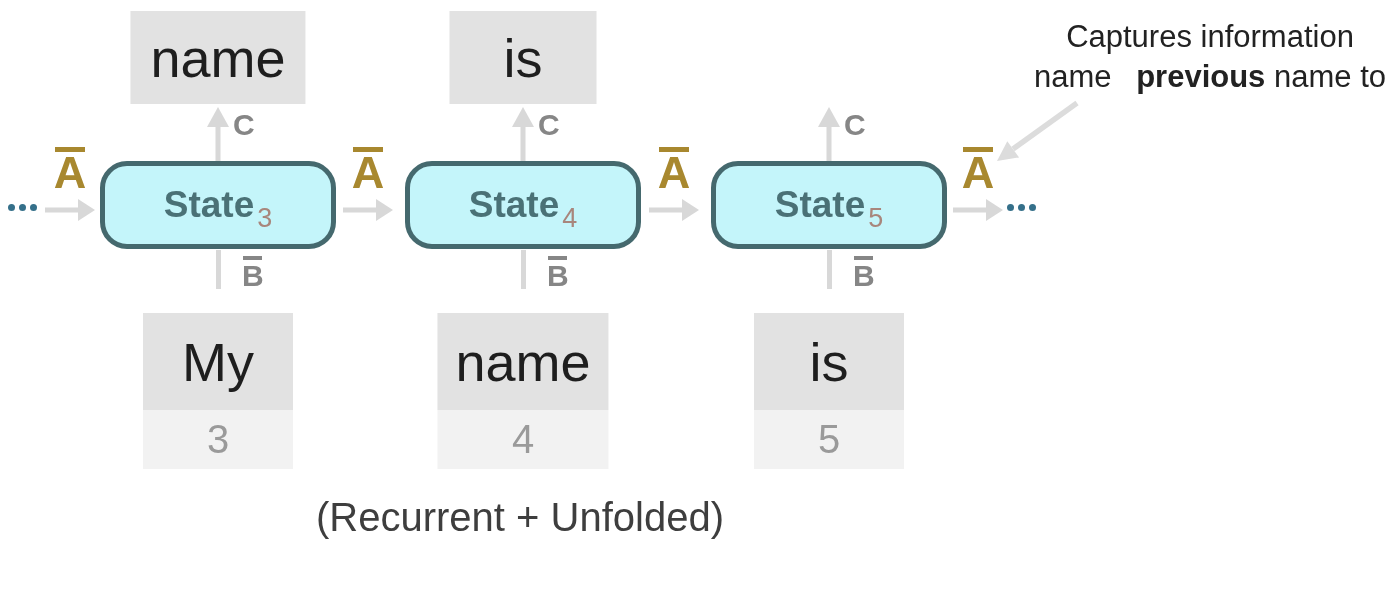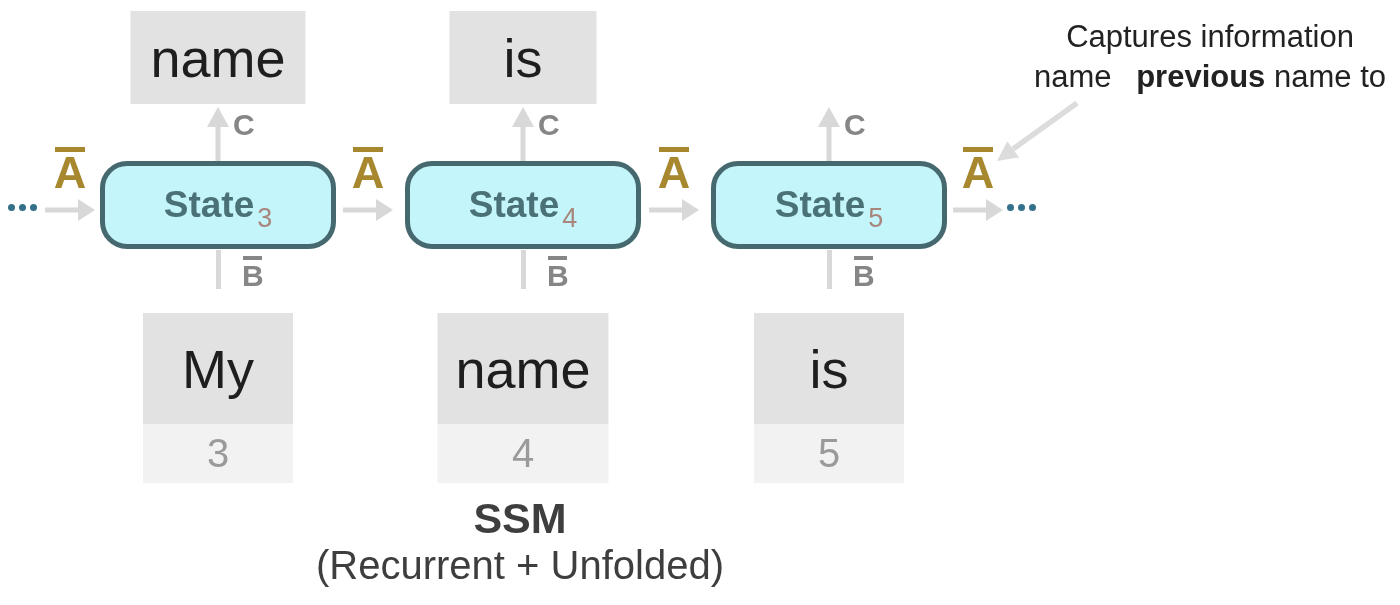--- a/index.html
+++ b/index.html
@@ -34,21 +34,21 @@
   .b-label{position:absolute;top:256px;left:calc(50% + 24px);display:flex;flex-direction:column;align-items:center;}
   .b-label .bar{width:19px;height:4px;background:#868686;margin-bottom:3px;}
   .b-label .letter{font-size:30px;font-weight:700;color:#868686;line-height:26px;}
 
   .input-stack{
     position:absolute;top:313px;left:50%;transform:translateX(-50%);
     display:flex;flex-direction:column;align-items:stretch;min-width:150px;
   }
   .input-word{
     height:97px;background:#e2e2e2;display:flex;align-items:center;justify-content:center;
-    font-size:54px;color:#1e1e1e;padding:7px 18px;white-space:nowrap;
+    font-size:54px;color:#1e1e1e;padding:0 18px;white-space:nowrap;
   }
   .input-index{
     height:59px;background:#f2f2f2;display:flex;align-items:center;justify-content:center;
     font-size:40px;color:#9a9a9a;
   }
 
   
   .connector{position:absolute;top:147px;width:60px;display:flex;flex-direction:column;align-items:center;}
   .conn-1{left:40px;} .conn-2{left:338px;} .conn-3{left:644px;} .conn-4{left:948px;}
   .connector .abar{width:30px;height:5px;background:#a8882f;margin-bottom:4px;}
@@ -210,17 +210,16 @@
   <div class="annotation">
     <div>
       <span>Captures information</span>
     </div>
     <div>
       <span>name </span><b>previous</b><span> name to</span>
     </div>
   </div>
 
   <div class="title-block">
-    <div class="title-main">SSM</div>
     <div class="title-sub">(Recurrent + Unfolded)</div>
   </div>
 
 </div>
 
 </body></html>

